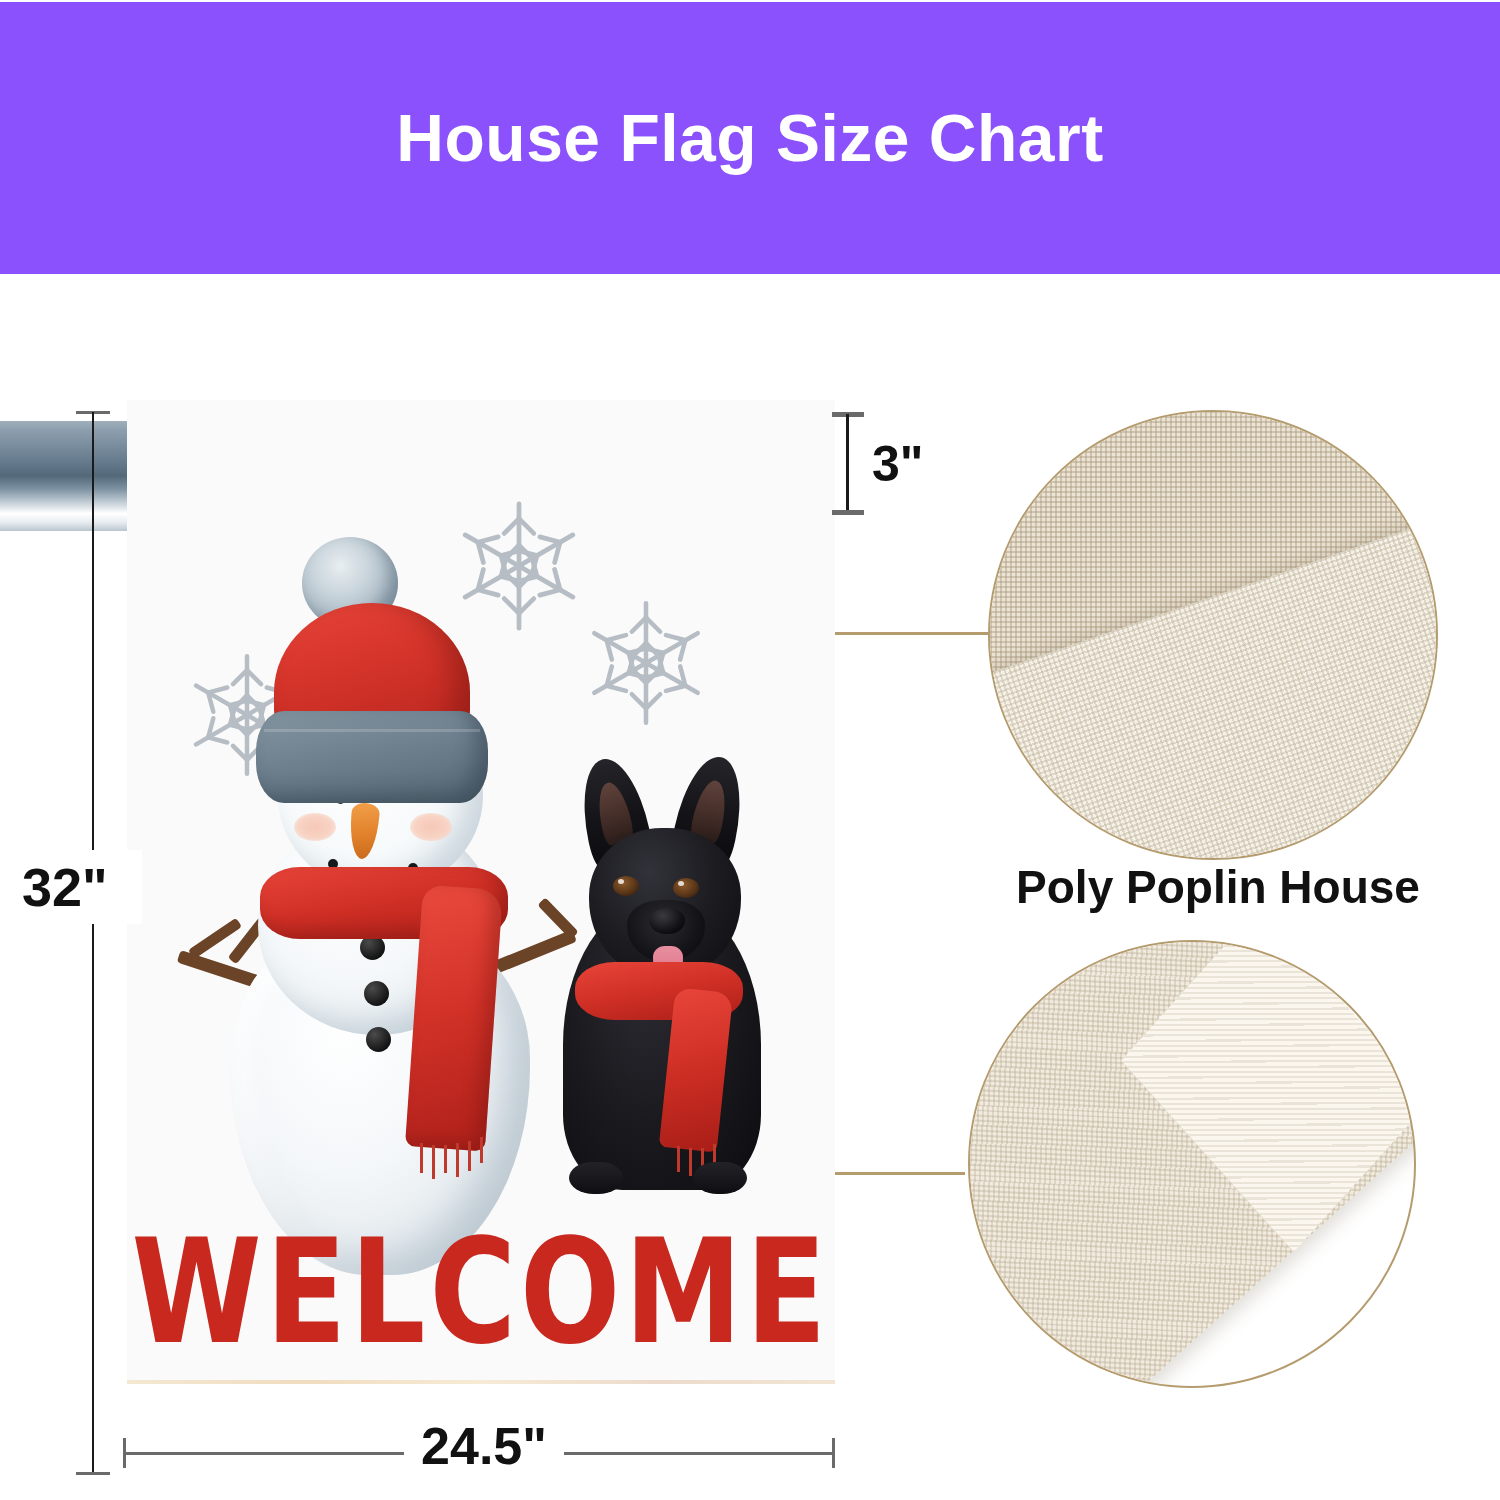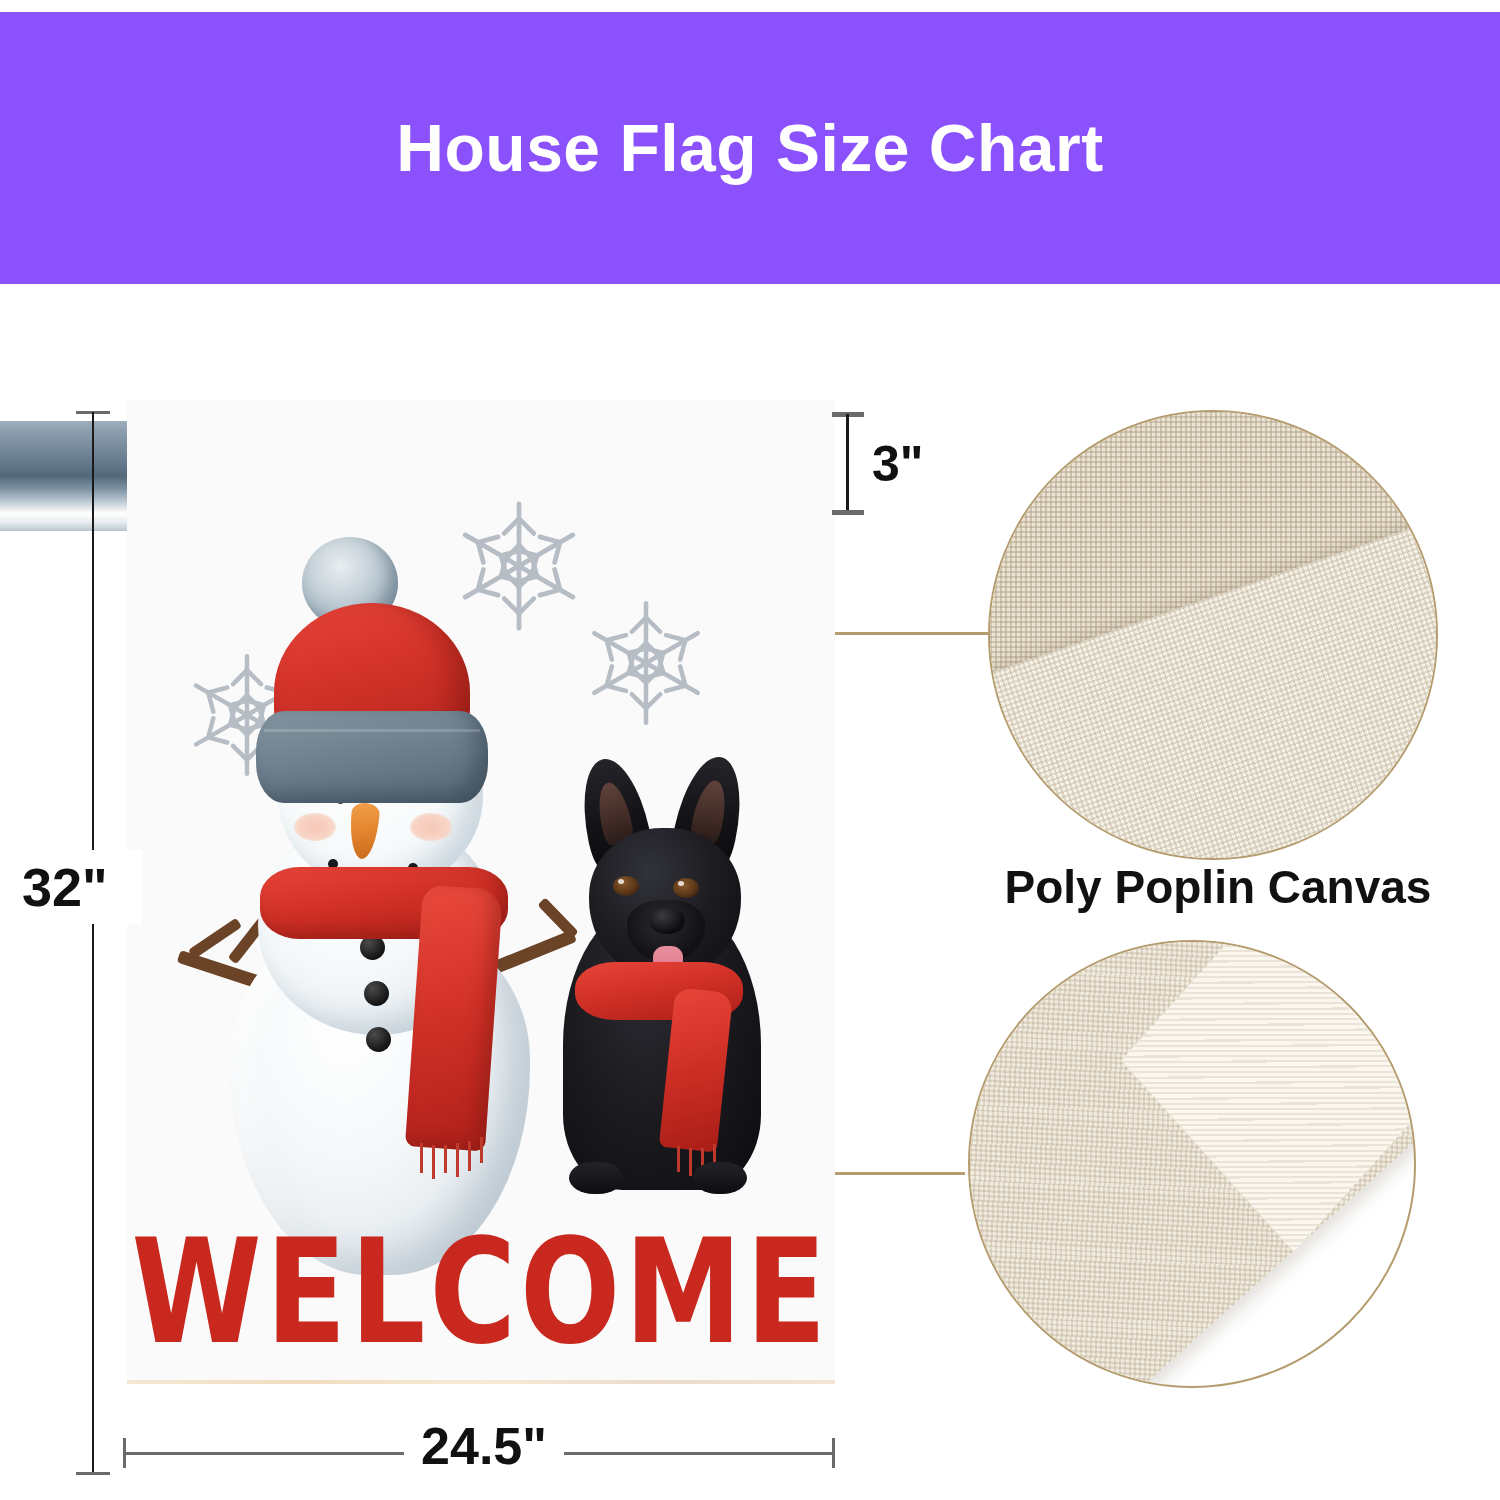--- a/index.html
+++ b/index.html
@@ -6,21 +6,21 @@
   html,body { width:1500px; height:1500px; }
   body {
     font-family:"Liberation Sans", sans-serif;
     background:#ffffff;
     position:relative;
     overflow:hidden;
   }
 
   
   #header {
-    position:absolute; left:0; top:12px; width:1500px; height:272px;
+    position:absolute; left:0; top:2px; width:1500px; height:272px;
     background:#8b51fc;
     display:flex; align-items:center; justify-content:center;
   }
   #header-title {
     color:#ffffff;
     font-size:66px;
     font-weight:bold;
     letter-spacing:0.5px;
     line-height:1;
     white-space:nowrap;
@@ -522,18 +522,18 @@
 <div id="dim-245-label">24.5"</div>
 
 <div class="connector" id="connector-1"></div>
 <div class="connector" id="connector-2"></div>
 
 <div class="swatch" id="swatch-top">
   <div class="weave"></div>
   <div class="weave-lower"></div>
 </div>
 
-<div id="swatch-label">Poly Poplin Canvas</div>
+<div id="swatch-label">Poly Poplin House</div>
 
 <div class="swatch" id="swatch-bottom">
   <div class="sheet"></div>
   <div class="sheet-fold"></div>
 </div>
 
 </body></html>

